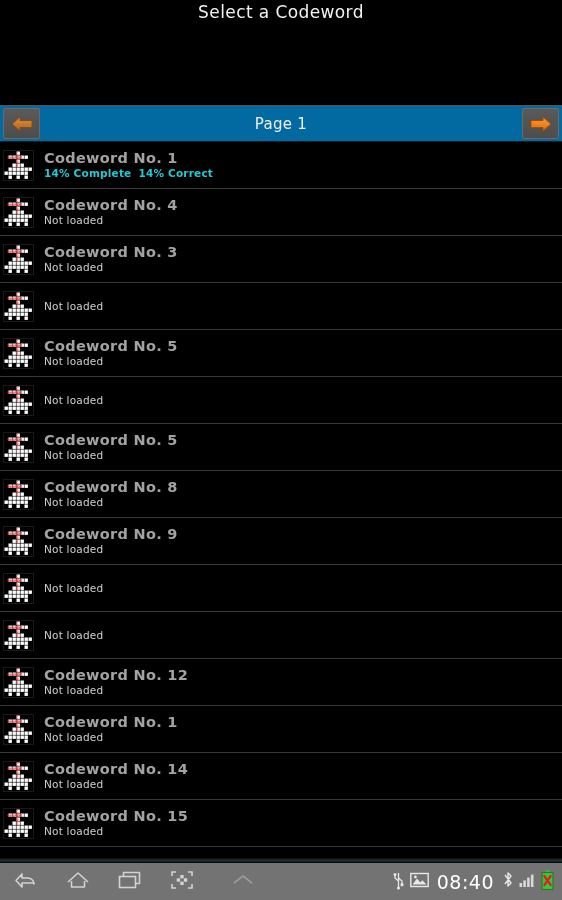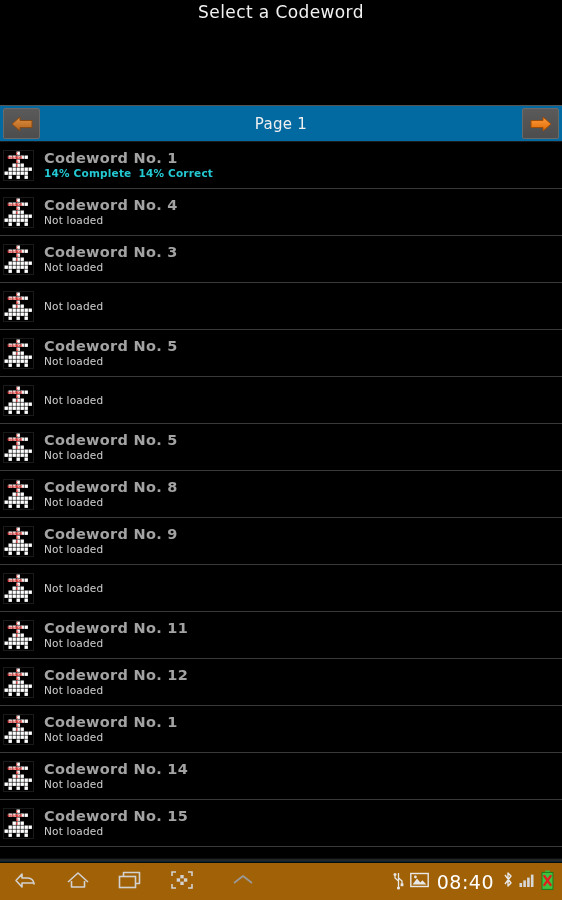--- a/index.html
+++ b/index.html
@@ -93,21 +93,21 @@
     letter-spacing:0.2px;
     color:#cfcfcf;
   }
   .row-sub.progress { color:#23c8d2; font-weight:bold; }
   .row-sub.progress .gap { display:inline-block; width:7px; }
 
   
   .sysbar {
     position:absolute; left:0; bottom:0;
     width:562px; height:37px;
-    background:#a16207;
+    background:#737373;
     display:flex; align-items:center;
   }
   .sysbar-topline {
     position:absolute; left:0; bottom:37px;
     width:562px; height:5px;
     background:linear-gradient(to bottom,#000 0%,#2a2a2a 35%,#0d2430 70%,#000 100%);
   }
   .sys-icon {
     width:52px; height:37px;
     display:flex; align-items:center; justify-content:center;
@@ -581,21 +581,20 @@
             <rect x="4.5" y="24.5" width="3.4" height="3.4" fill="#ffffff"></rect>
             <rect x="12.5" y="24.5" width="3.4" height="3.4" fill="#ffffff"></rect>
             <rect x="20.5" y="24.5" width="3.4" height="3.4" fill="#ffffff"></rect>
             <text x="3.2" y="7.7" fill="#e02a2a" font-size="3.6" font-family="&quot;DejaVu Sans&quot;, sans-serif" font-weight="bold">WORDS</text>
             <text x="13.1" y="3.9" fill="#e02a2a" font-size="3.4" font-family="&quot;DejaVu Sans&quot;, sans-serif" font-weight="bold" text-anchor="middle">C</text>
             <text x="13.1" y="7.9" fill="#e02a2a" font-size="3.4" font-family="&quot;DejaVu Sans&quot;, sans-serif" font-weight="bold" text-anchor="middle">O</text>
             <text x="13.1" y="11.9" fill="#e02a2a" font-size="3.4" font-family="&quot;DejaVu Sans&quot;, sans-serif" font-weight="bold" text-anchor="middle">D</text>
             <text x="13.1" y="15.9" fill="#e02a2a" font-size="3.4" font-family="&quot;DejaVu Sans&quot;, sans-serif" font-weight="bold" text-anchor="middle">E</text>
           </svg></div>
         <div class="row-text">
-          <div class="row-title">Codeword No. 11</div>
           <div class="row-sub">Not loaded</div>
         </div>
       </div>
       <div class="row">
         <div class="row-icon"><svg width="29" height="29" viewBox="0 0 29 29">
             <rect x="0" y="0" width="29" height="29" fill="#000"></rect>
             <rect x="12.5" y="0.5" width="3.4" height="3.4" fill="#ffffff"></rect>
             <rect x="4.5" y="4.5" width="3.4" height="3.4" fill="#ffffff"></rect>
             <rect x="8.5" y="4.5" width="3.4" height="3.4" fill="#ffffff"></rect>
             <rect x="12.5" y="4.5" width="3.4" height="3.4" fill="#ffffff"></rect>

